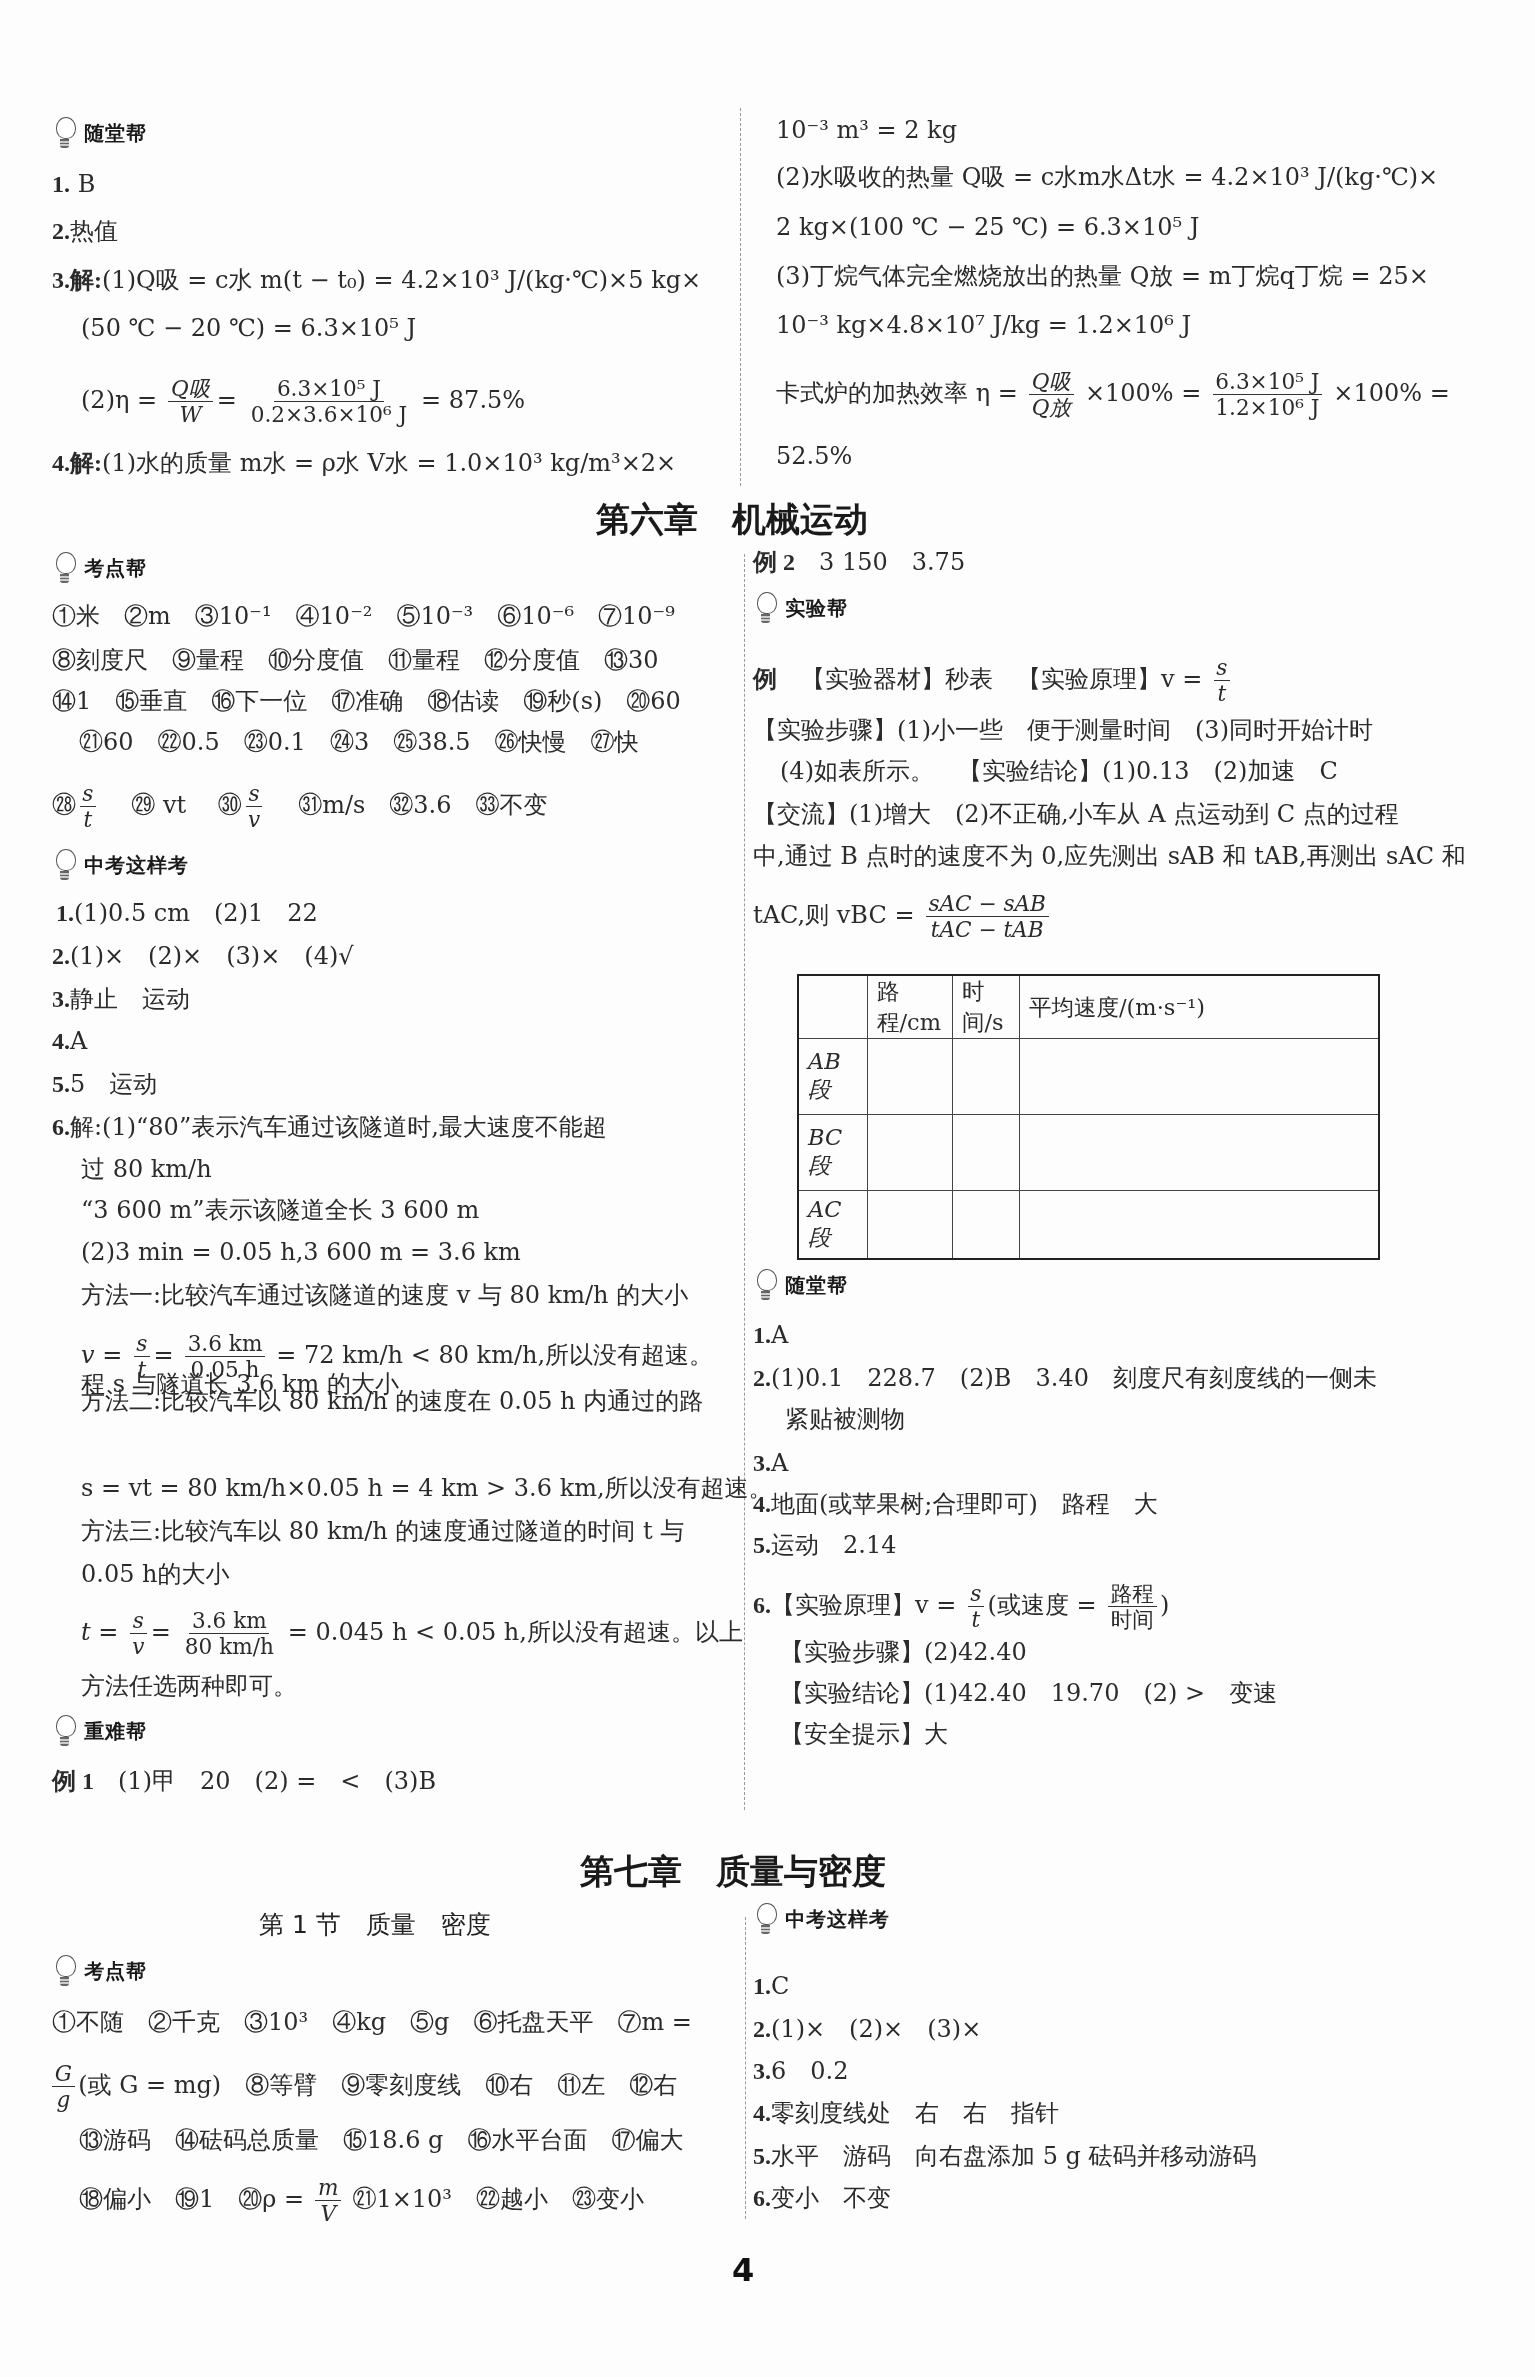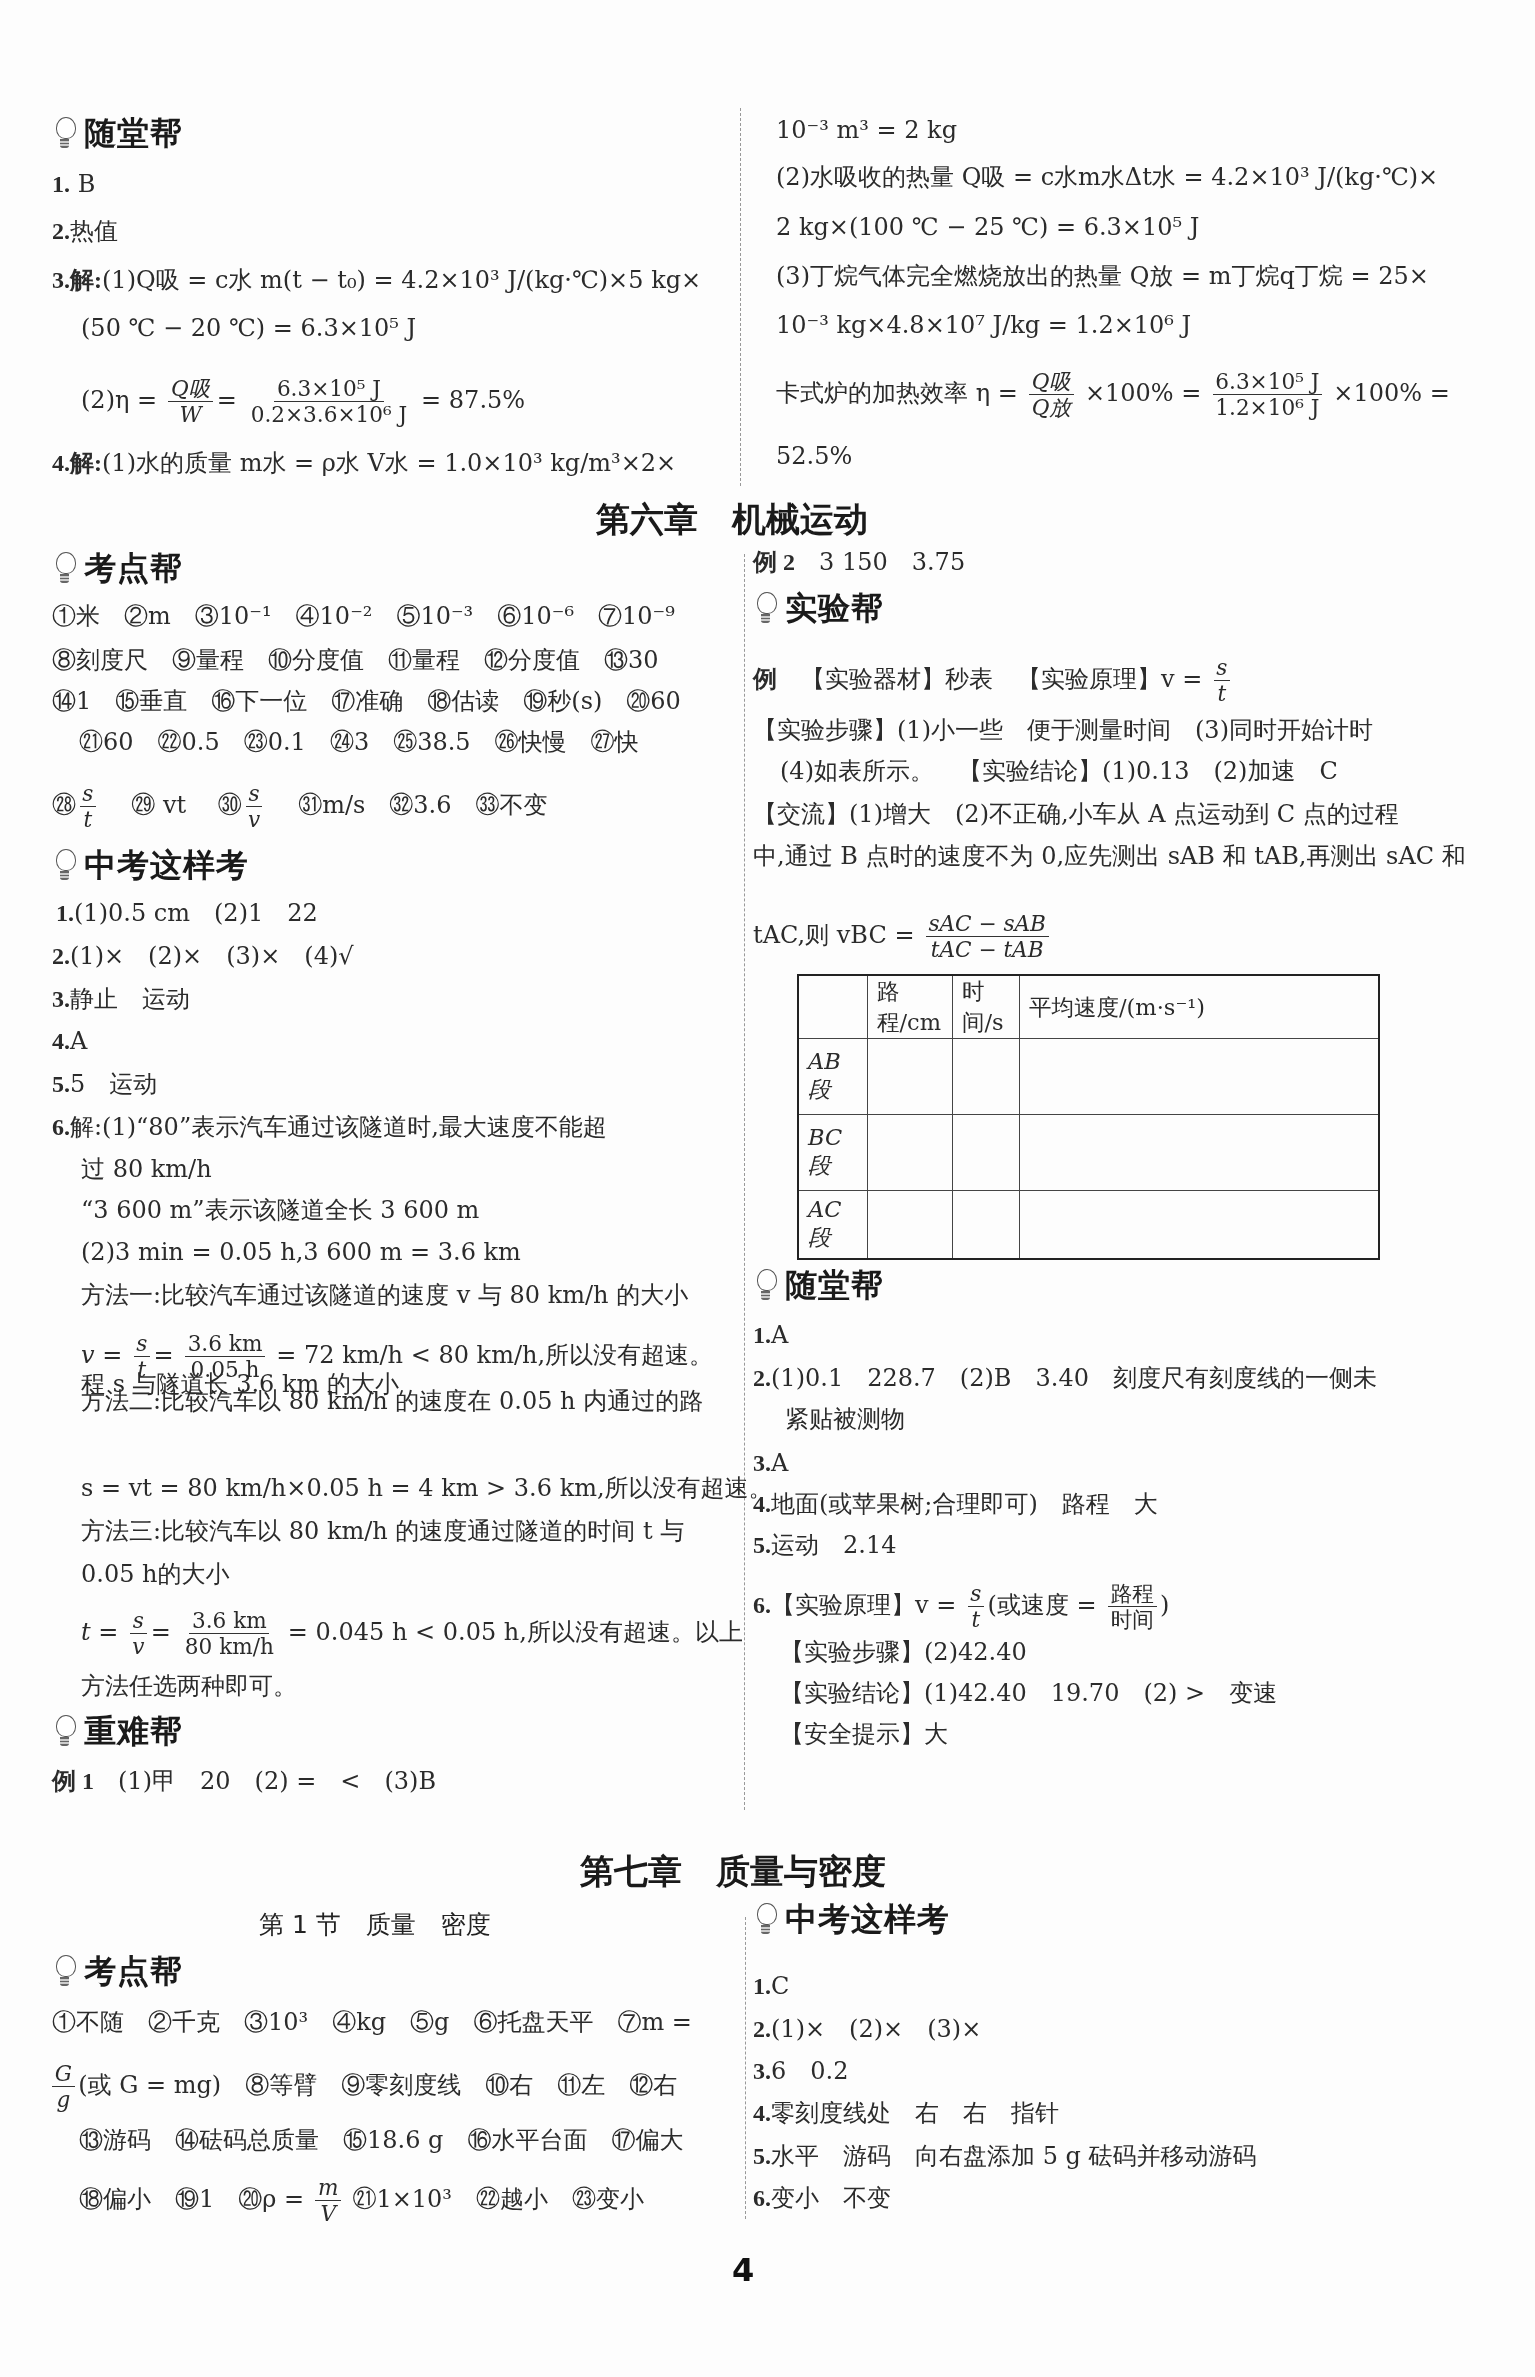--- a/index.html
+++ b/index.html
@@ -5,21 +5,21 @@
   html, body { margin:0; padding:0; background:#ffffff; }
   body { width:1536px; height:2377px; position:relative; overflow:hidden;
          font-family:"DejaVu Serif","Liberation Serif",serif; color:#2b2b2b; }
   .page { position:absolute; left:0; top:0; width:1536px; height:2377px; background:#fdfdfd; }
   .line { position:absolute; font-size:24px; line-height:31px; white-space:nowrap; }
   .num { font-weight:bold; font-family:"Liberation Serif",serif; }
   .hd { position:absolute; height:43px; display:flex; align-items:center; }
   .hd .bulb { width:25px; height:36px; position:relative; margin-right:7.2px; }
   .hd .bulb::before { content:""; position:absolute; left:3.6px; top:1.8px; width:18px; height:20px; border:1.8px solid #555; border-radius:50% 50% 45% 45%; background:#fff; }
   .hd .bulb::after { content:""; position:absolute; left:8px; top:23.4px; width:9px; height:9px; background:repeating-linear-gradient(#666 0 1.8px,#ccc 1.8px 3.6px); border-radius:0 0 2.7px 2.7px; }
-  .hd .title { font-family:"DejaVu Sans","Liberation Sans",sans-serif; font-weight:bold; font-size:32px; color:#1a1a1a; letter-spacing:0.9px; }
+  .hd .title { font-family:"DejaVu Sans","Liberation Sans",sans-serif; font-weight:bold; font-size:20px; color:#1a1a1a; letter-spacing:0.9px; }
   .hd .shade { position:absolute; left:0; bottom:3.6px; height:10.8px; background:repeating-linear-gradient(90deg,#cfcfcf 0 1.8px,#e8e8e8 1.8px 3.6px); z-index:-1; }
   .chapter { position:absolute; font-family:"DejaVu Sans","Liberation Sans",sans-serif; font-weight:bold; font-size:34px; color:#1a1a1a; white-space:nowrap; }
   .section { position:absolute; font-family:"DejaVu Sans","Liberation Sans",sans-serif; font-size:25px; color:#222; white-space:nowrap; }
   .vdiv { position:absolute; width:0; border-left:1.8px dashed #999; }
   .frac { display:inline-flex; flex-direction:column; align-items:center; vertical-align:middle; margin:0 3.6px; font-size:21.6px; line-height:25px; }
   .frac .n { border-bottom:1.4px solid #333; padding:0 2.7px; }
   .frac .d { padding:0 2.7px; }
   .it { font-style:italic; }
   table.data { position:absolute; border-collapse:collapse; border:2.7px solid #222; font-size:22.5px; }
   table.data td, table.data th { border:1.4px solid #444; font-weight:normal; text-align:left; padding:0 9px; }
@@ -177,21 +177,21 @@
     <span class="num">例</span>　<span>【实验器材】秒表　【实验原理】v =</span>
     <span class="frac">
         <span class="n it">s</span>
         <span class="d it">t</span>
       </span>
   </div>
   <div class="line" style="left:753px; top:715px;">【实验步骤】(1)小一些　便于测量时间　(3)同时开始计时</div>
   <div class="line" style="left:780px; top:756px;">(4)如表所示。　【实验结论】(1)0.13　(2)加速　C</div>
   <div class="line" style="left:753px; top:799px;">【交流】(1)增大　(2)不正确,小车从 A 点运动到 C 点的过程</div>
   <div class="line" style="left:753px; top:841px;">中,通过 B 点时的速度不为 0,应先测出 sAB 和 tAB,再测出 sAC 和</div>
-  <div class="line" style="left:753px; top:891px;margin-top:20px;">
+  <div class="line" style="left:753px; top:891px;">
     <span>tAC,则 vBC =</span>
     <span class="frac">
         <span class="n it">sAC − sAB</span>
         <span class="d it">tAC − tAB</span>
       </span>
   </div>
 
   <table class="data" style="left:797px; top:974px; width:583px;">
     <tbody>
         <tr style="height:50px;">

